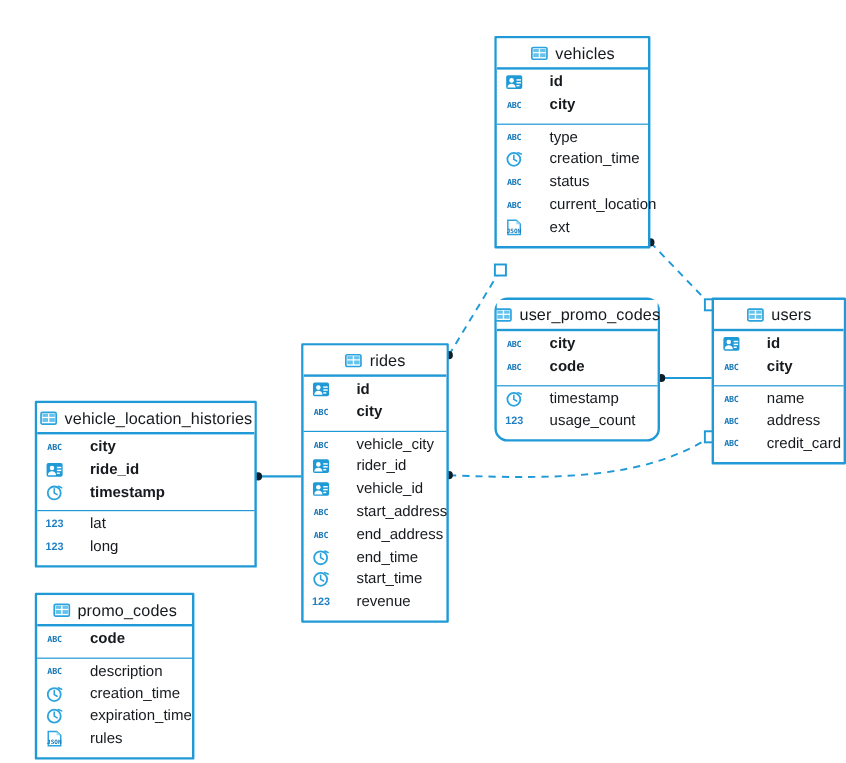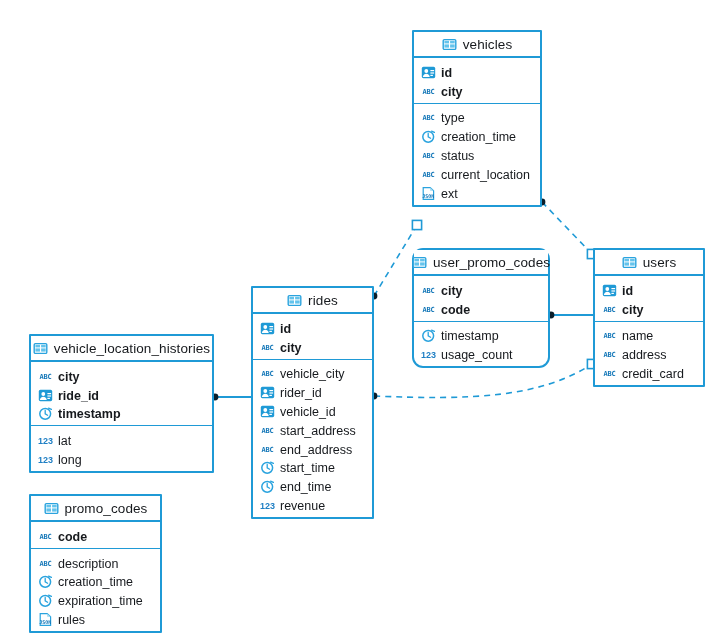--- a/index.html
+++ b/index.html
@@ -59,22 +59,22 @@
 
   .col-section {
     padding: 3px 0 4px 0;
   }
   .col-section.pk {
     border-bottom: 1.5px solid #1f9ad6;
   }
 
   .col-row {
     display: flex;
-    align-items: flex-end;
-    gap: 5px;
+    align-items: flex-start;
+    gap: 22px;
     padding: 0 7px;
     height: 18.8px;
   }
   .col-name {
     font-size: 12.5px;
     color: #16191d;
     white-space: nowrap;
   }
   .col-section.pk .col-name {
     font-weight: bold;
@@ -441,31 +441,31 @@
           <span class="col-name">end_address</span>
         </div>
         <div class="col-row">
           <span class="ico">
             <svg width="15" height="15" viewBox="0 0 15 15" class="ico-clock">
               <circle cx="7.2" cy="7.8" r="5.4" class="ring"></circle>
               <path d="M7.2 4.4 L7.2 7.8 L9.6 9.2" class="hand" fill="none"></path>
               <path d="M10.6 2.2 L13.4 3.4" class="hand" fill="none"></path>
             </svg>
           </span>
-          <span class="col-name">start_time</span>
+          <span class="col-name">end_time</span>
         </div>
         <div class="col-row">
           <span class="ico">
             <svg width="15" height="15" viewBox="0 0 15 15" class="ico-clock">
               <circle cx="7.2" cy="7.8" r="5.4" class="ring"></circle>
               <path d="M7.2 4.4 L7.2 7.8 L9.6 9.2" class="hand" fill="none"></path>
               <path d="M10.6 2.2 L13.4 3.4" class="hand" fill="none"></path>
             </svg>
           </span>
-          <span class="col-name">end_time</span>
+          <span class="col-name">start_time</span>
         </div>
         <div class="col-row">
           <span class="ico">
             <svg width="15" height="15" viewBox="0 0 15 15">
               <text x="7.5" y="10.5" text-anchor="middle" class="num-text">123</text>
             </svg>
           </span>
           <span class="col-name">revenue</span>
         </div>
       </div>

